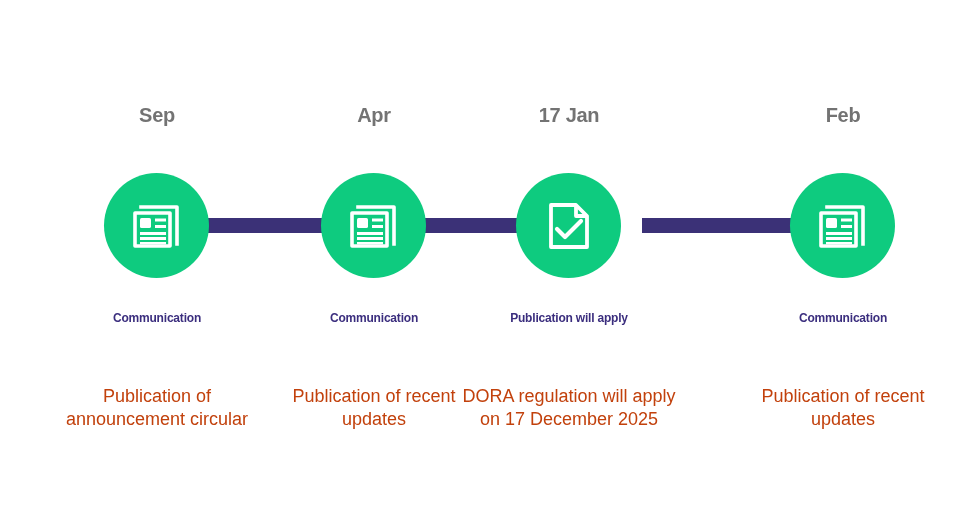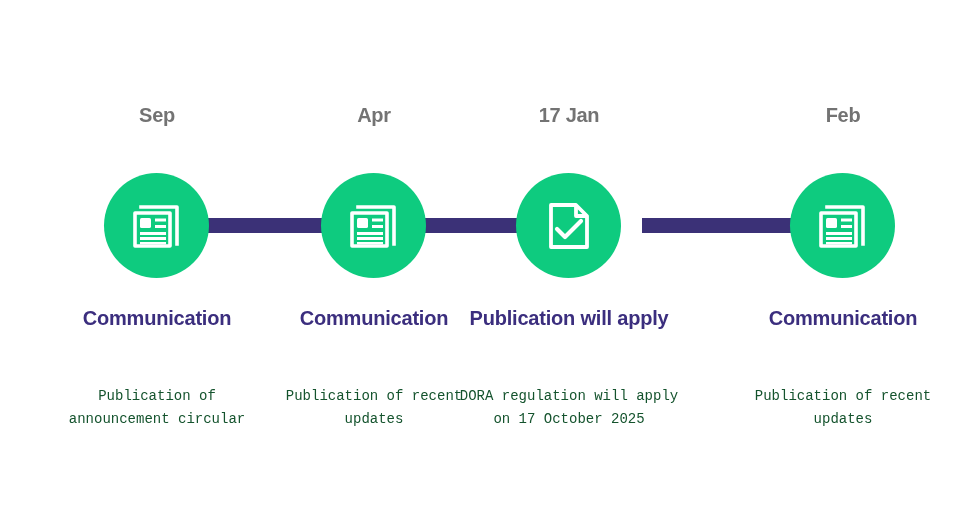--- a/index.html
+++ b/index.html
@@ -66,37 +66,36 @@
 
   .circle svg {
     display: block;
   }
 
   .title-label {
     position: absolute;
     top: 305px;
     left: 0;
     width: 100%;
-    font-size: 20px;
+    font-size: 12px;
     font-weight: bold;
     color: #3b2e7e;
     line-height: 26px;
     letter-spacing: -0.2px;
   }
 
   .desc-label {
     position: absolute;
     top: 385px;
     left: 0;
     width: 100%;
-    font-size: 14px;
+    font-size: 18px;
     font-weight: normal;
-    color: #14532d;
+    color: #c2410c;
     line-height: 23px;
-    font-family: Liberation Mono, monospace;
   }
 </style>
 </head>
 <body>
 
 <div id="timeline">
 
   <div class="connector-track" style="left:208px; width:168px;"></div>
   <div class="connector-track" style="left:425px; width:168px;"></div>
   <div class="connector-track" style="left:642px; width:168px;"></div>
@@ -153,21 +152,21 @@
         <svg width="58" height="58" viewBox="0 0 58 58" aria-hidden="true">
 
           <path d="M11 8 H36 L47 19 V50 H11 Z" fill="none" stroke="#ffffff" stroke-width="3.8" stroke-linejoin="round"></path>
           <path d="M36 8 V19 H47" fill="none" stroke="#ffffff" stroke-width="3.8" stroke-linejoin="round"></path>
 
           <path d="M17 32 L25 40 L41 24" fill="none" stroke="#ffffff" stroke-width="4.2" stroke-linecap="round" stroke-linejoin="round"></path>
         </svg>
       </span>
     </div>
     <div class="title-label">Publication will apply</div>
-    <div class="desc-label">DORA regulation will apply on 17 October 2025</div>
+    <div class="desc-label">DORA regulation will apply on 17 December 2025</div>
   </div>
 
   <div class="milestone" style="left:733px;">
     <div class="date-label">Feb</div>
     <div class="circle">
       <span>
         <svg width="58" height="58" viewBox="0 0 58 58" aria-hidden="true">
           <path d="M13 10 H49 V47" fill="none" stroke="#ffffff" stroke-width="3.6" stroke-linejoin="round" stroke-linecap="square"></path>
           <rect x="7" y="16" width="35" height="33" fill="none" stroke="#ffffff" stroke-width="3.6" stroke-linejoin="round"></rect>
           <rect x="12" y="21" width="11" height="10" rx="1.6" fill="#ffffff"></rect>

